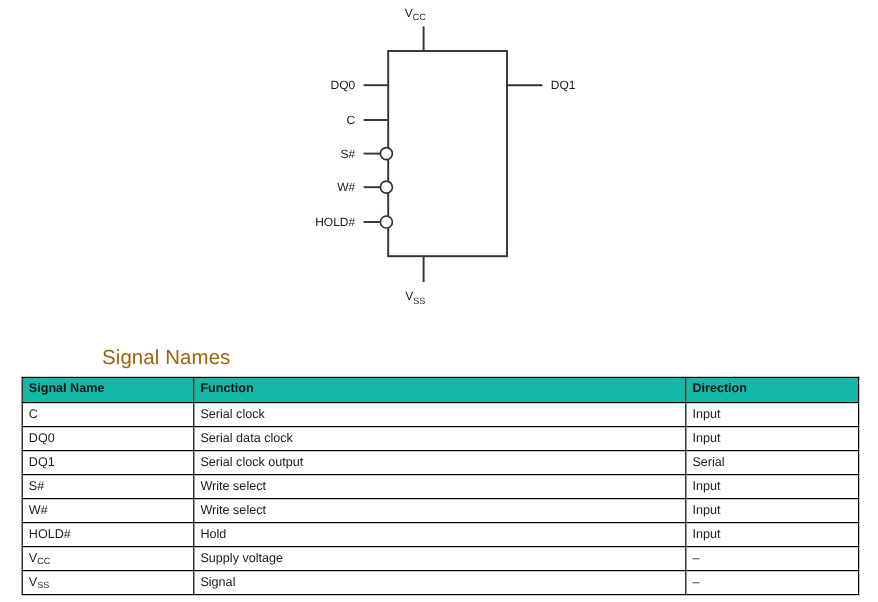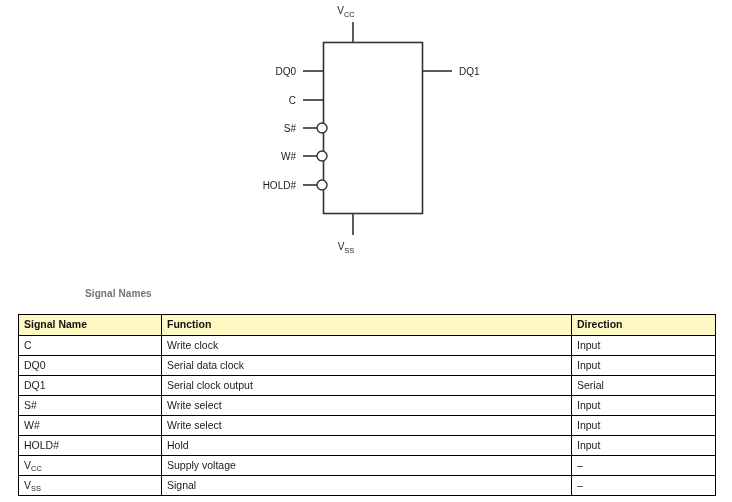--- a/index.html
+++ b/index.html
@@ -37,24 +37,24 @@
     font-family: "Liberation Sans", sans-serif;
     font-size: 7.5px;
     fill: #1a1a1a;
   }
 
   
   #section-heading {
     position: absolute;
     left: 85px;
     top: 288px;
-    font-size: 10px;
-    font-weight: bold;
+    font-size: 17px;
+    font-weight: normal;
     letter-spacing: 0.1px;
-    color: #737373;
+    color: #a16207;
   }
 
   
   #signal-table {
     position: absolute;
     left: 18px;
     top: 314px;
     width: 697px;
     border-collapse: collapse;
     table-layout: fixed;
@@ -71,21 +71,21 @@
     text-align: left;
     vertical-align: middle;
     height: 14px;
     line-height: 13px;
     font-weight: normal;
     color: #1a1a1a;
     overflow: hidden;
     white-space: nowrap;
   }
   #signal-table thead th {
-    background: #fef9c3;
+    background: #14b8a6;
     font-weight: bold;
     color: #111111;
     height: 15px;
   }
   #signal-table tbody td {
     background: #ffffff;
   }
   #signal-table sub {
     font-size: 7.5px;
     line-height: 0;
@@ -146,21 +146,21 @@
   <thead>
     <tr>
       <th>Signal Name</th>
       <th>Function</th>
       <th>Direction</th>
     </tr>
   </thead>
   <tbody id="table-body">
       <tr>
         <td>C</td>
-        <td>Write clock</td>
+        <td>Serial clock</td>
         <td>Input</td>
       </tr>
       <tr>
         <td>DQ0</td>
         <td>Serial data clock</td>
         <td>Input</td>
       </tr>
       <tr>
         <td>DQ1</td>
         <td>Serial clock output</td>

